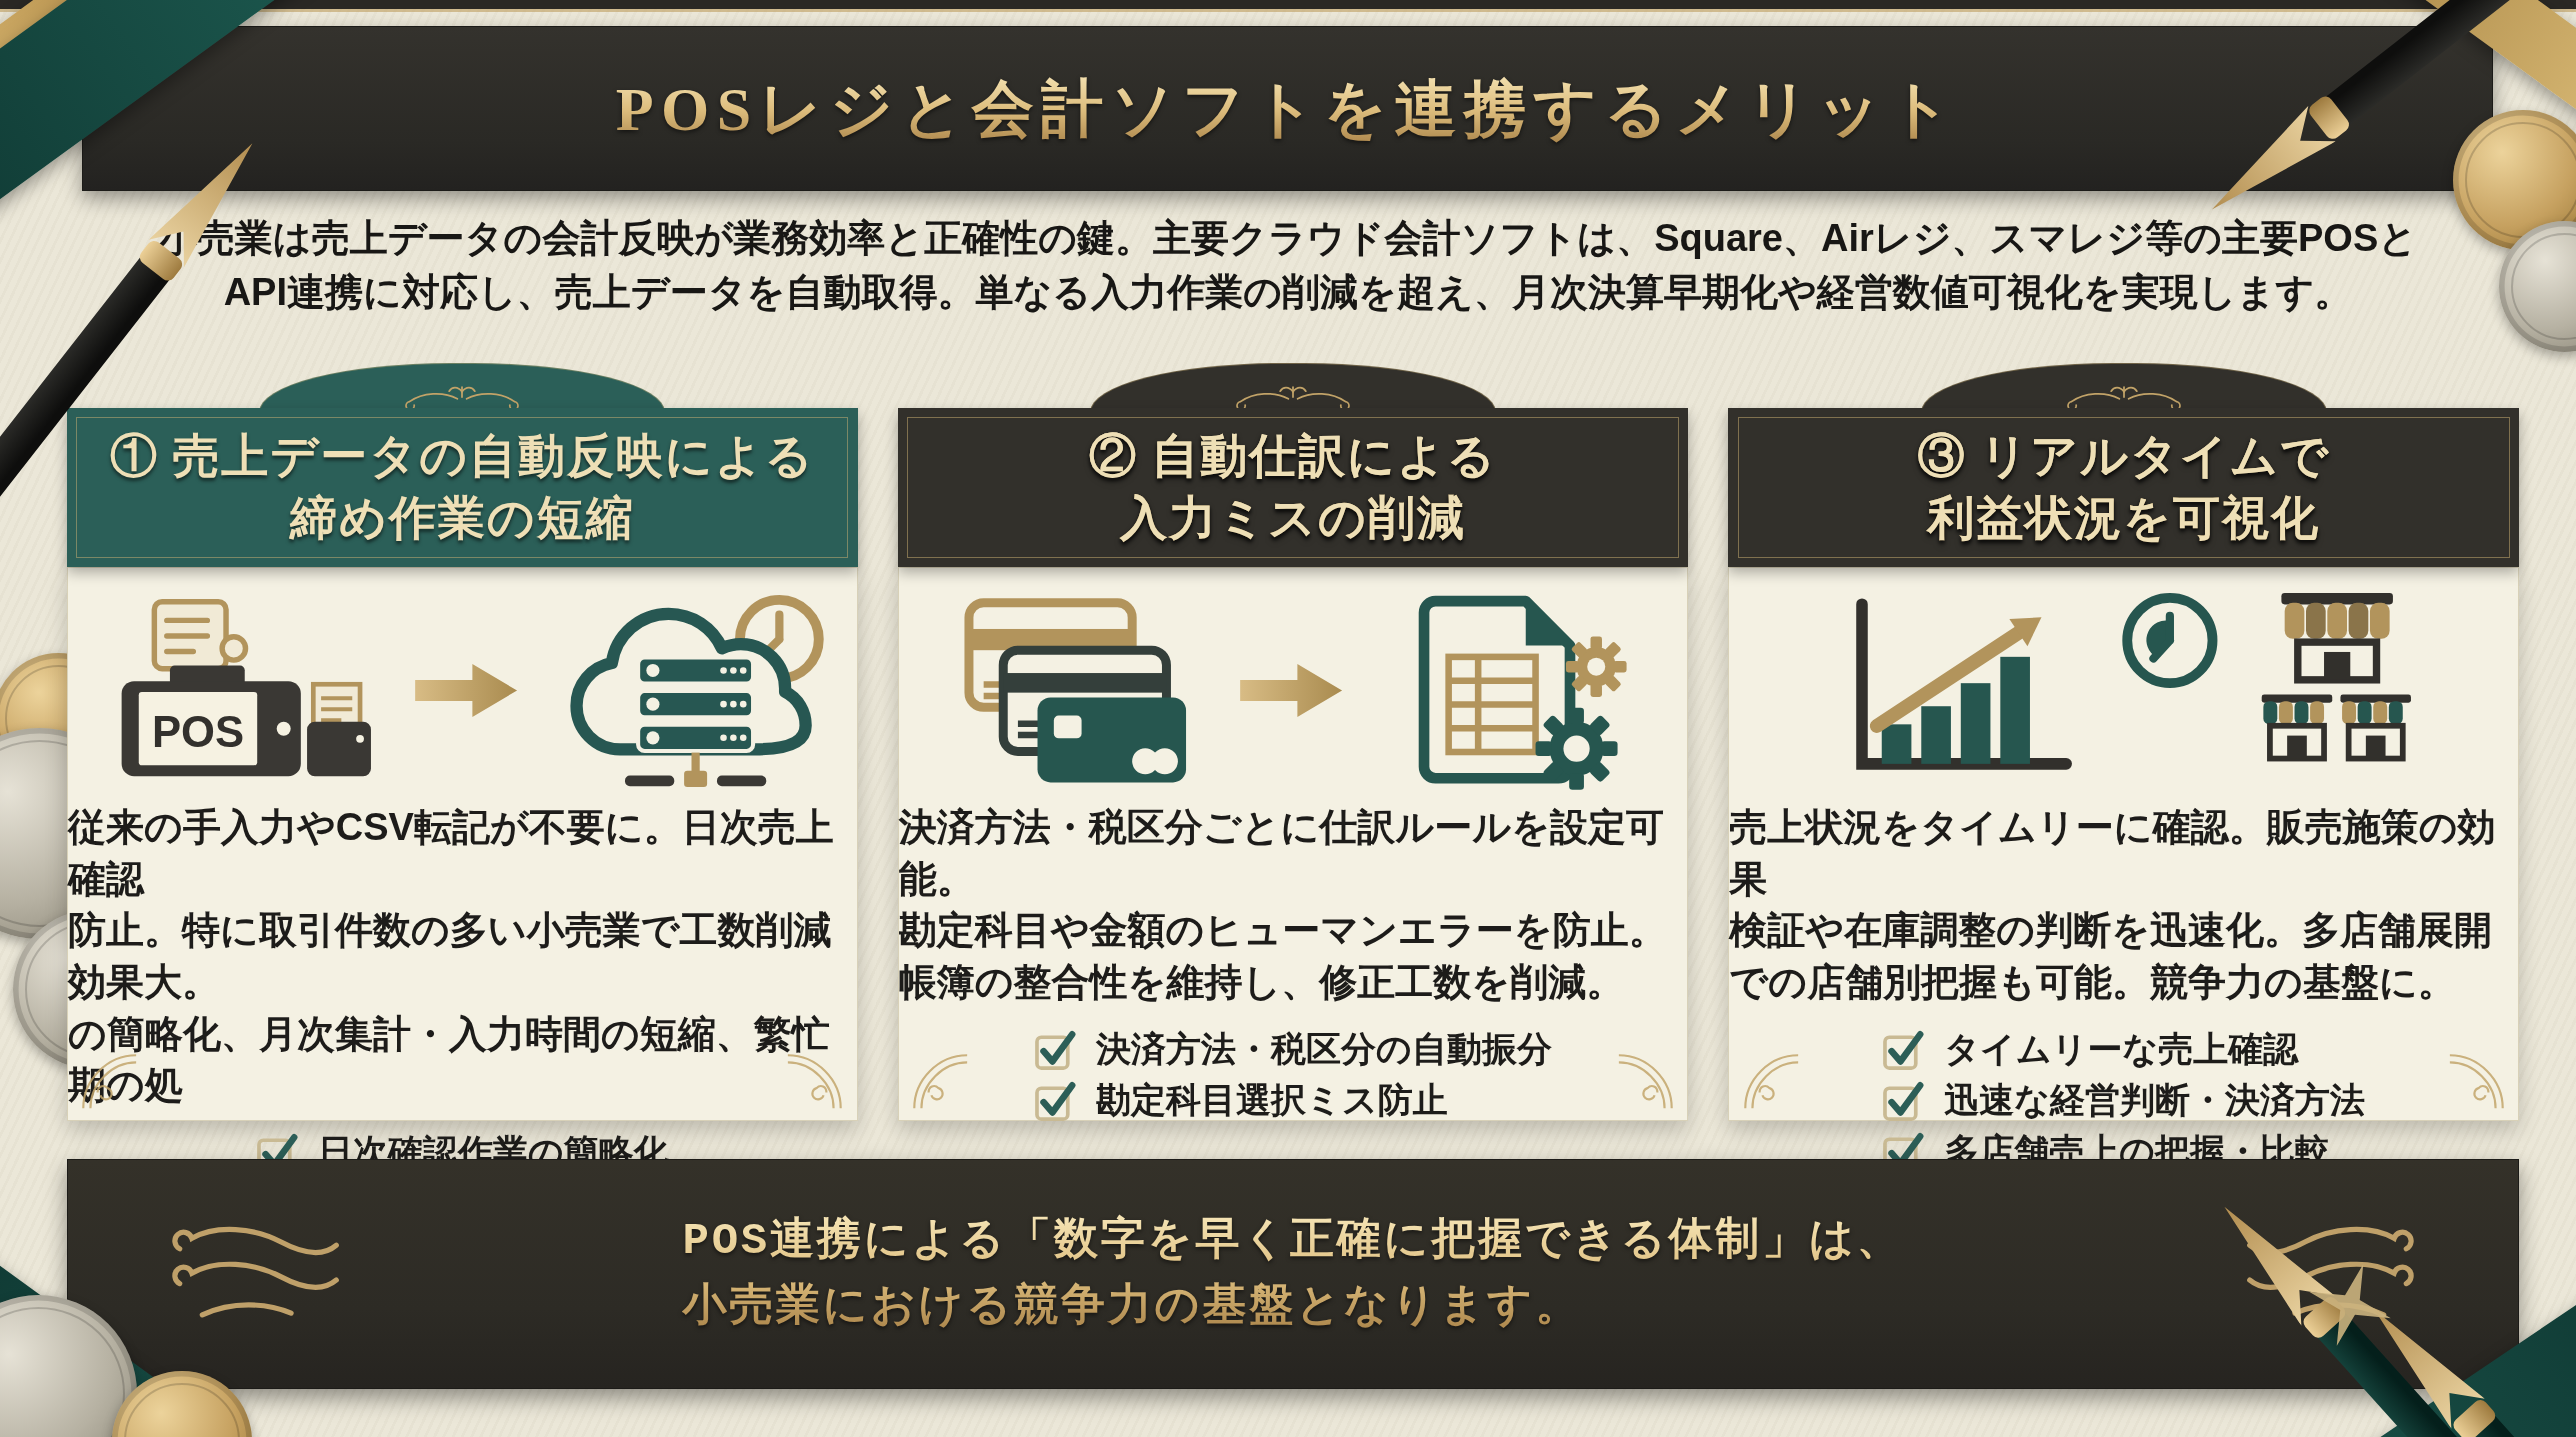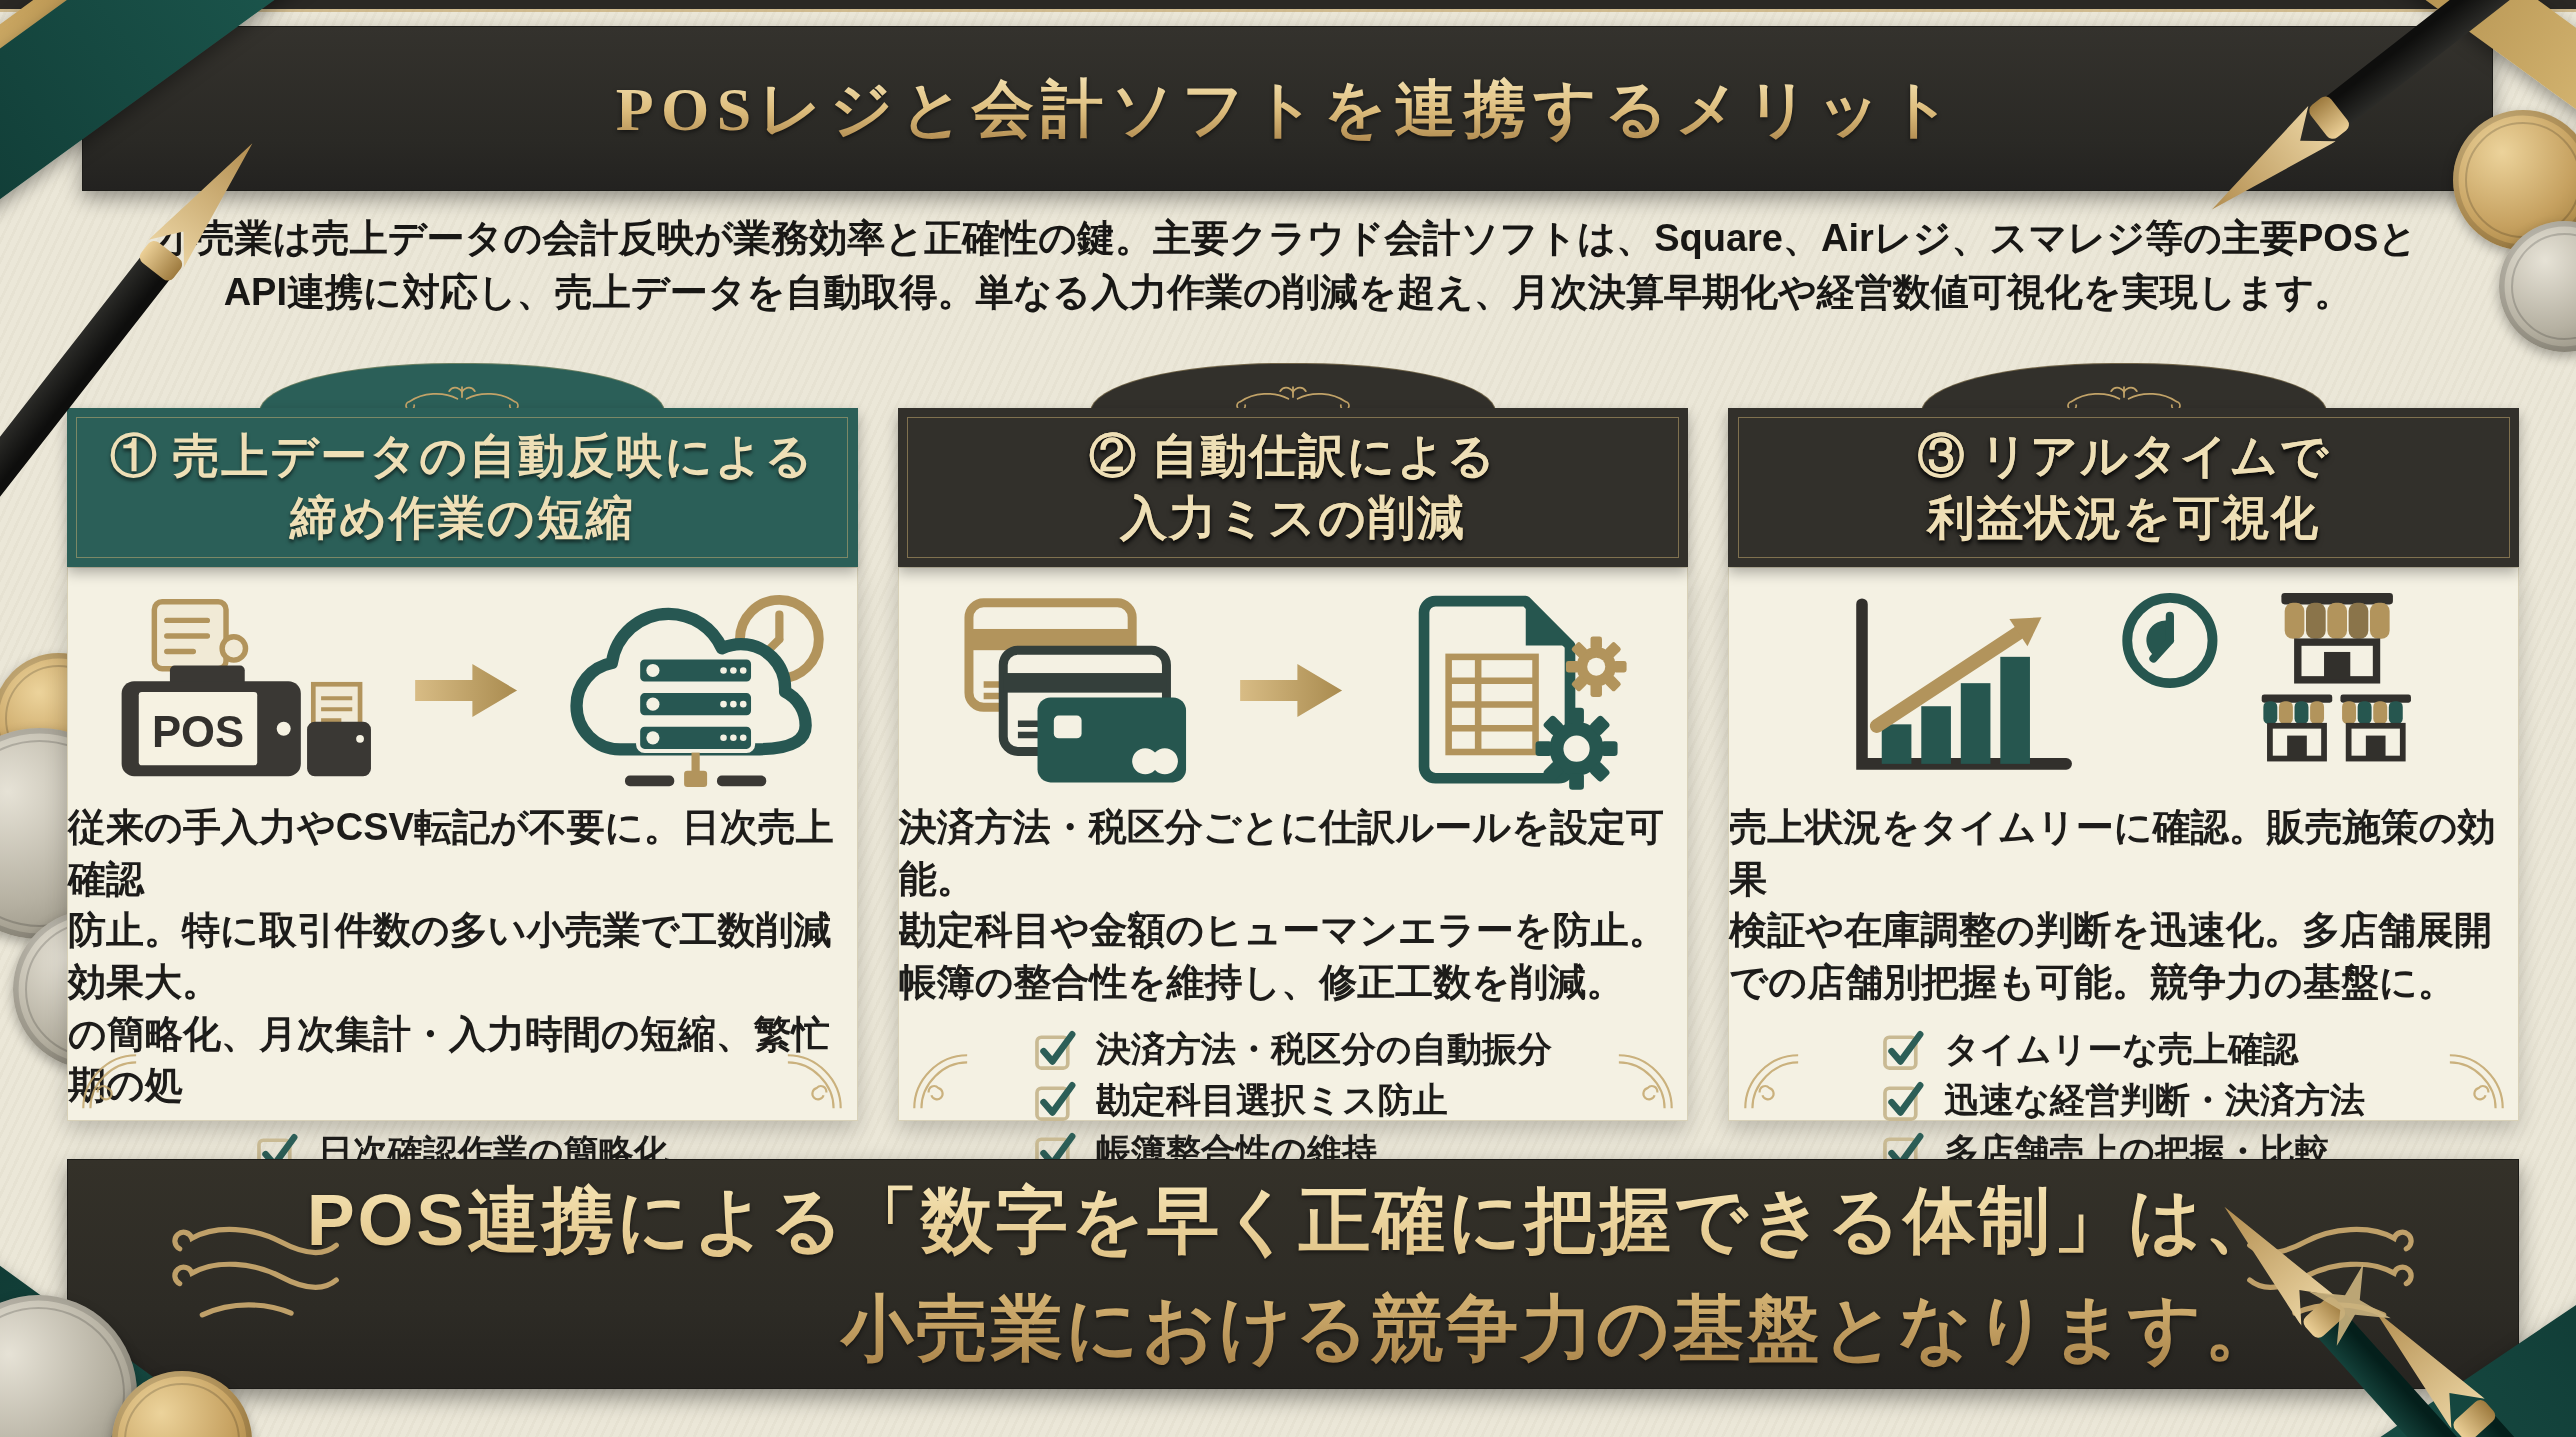--- a/index.html
+++ b/index.html
@@ -107,22 +107,22 @@
   .checklist{list-style:none;margin:17px auto 8px;width:max-content;display:flex;flex-direction:column;gap:4px;}
   .check-item{display:flex;align-items:center;gap:15px;font-size:35px;font-weight:700;color:var(--ink);}
   .corner-flourish{position:absolute;bottom:9.4px;opacity:.85;}
   .corner-flourish.left{left:11.2px;}
   .corner-flourish.right{right:11.2px;transform:scaleX(-1);}
   
   .footer-band{position:absolute;left:67px;top:1159px;width:2452px;height:230px;z-index:2;
     background:linear-gradient(180deg,#343129,#2d2b25 65%,#262420);
     border:1.9px solid #1c1b18;box-shadow:0 9.4px 20.6px rgba(0,0,0,.4);
     display:flex;align-items:center;justify-content:center;}
-  .footer-text{font-family:Liberation Sans, sans-serif;font-weight:700;font-size:72px;
-    line-height:1.5;text-align:right;letter-spacing:2.8px;}
+  .footer-text{font-family:Liberation Mono, monospace;font-weight:700;font-size:44px;
+    line-height:1.5;text-align:left;letter-spacing:2.8px;}
   .footer-swirl{position:absolute;top:50%;transform:translateY(-50%);}
   .footer-swirl.left{left:103px;}
   .footer-swirl.right{right:103px;transform:translateY(-50%) scaleX(-1);}
 </style>
 </head>
 <body>
 
 <div id="stage">
 
   <div class="deco edge-top"></div>
@@ -379,27 +379,20 @@
             </svg>
             <span>決済方法・税区分の自動振分</span>
           </li>
           <li class="check-item">
             <svg viewBox="0 0 64 60" width="47" height="44">
               <rect x="4" y="14" width="42" height="42" rx="6" fill="none" stroke="#c9ba93" stroke-width="5"></rect>
               <path d="M13 33 L25 47 L52 10" fill="none" stroke="#2c5e57" stroke-width="9" stroke-linecap="round" stroke-linejoin="round"></path>
             </svg>
             <span>勘定科目選択ミス防止</span>
           </li>
-          <li class="check-item">
-            <svg viewBox="0 0 64 60" width="47" height="44">
-              <rect x="4" y="14" width="42" height="42" rx="6" fill="none" stroke="#c9ba93" stroke-width="5"></rect>
-              <path d="M13 33 L25 47 L52 10" fill="none" stroke="#2c5e57" stroke-width="9" stroke-linecap="round" stroke-linejoin="round"></path>
-            </svg>
-            <span>帳簿整合性の維持</span>
-          </li>
         </ul>
         <svg class="corner-flourish left" viewBox="0 0 84 84" width="60" height="60">
           <g fill="none" stroke="#c3a66c" stroke-width="3">
             <path d="M6 80 C6 40 40 6 80 6"></path>
               <path d="M16 80 C16 46 46 16 80 16"></path>
             <path d="M30 62 a8 8 0 1 0 10 -10 C34 46 26 50 26 58"></path>
           </g>
         </svg>
         <svg class="corner-flourish right" viewBox="0 0 84 84" width="60" height="60">
           <g fill="none" stroke="#c3a66c" stroke-width="3">

